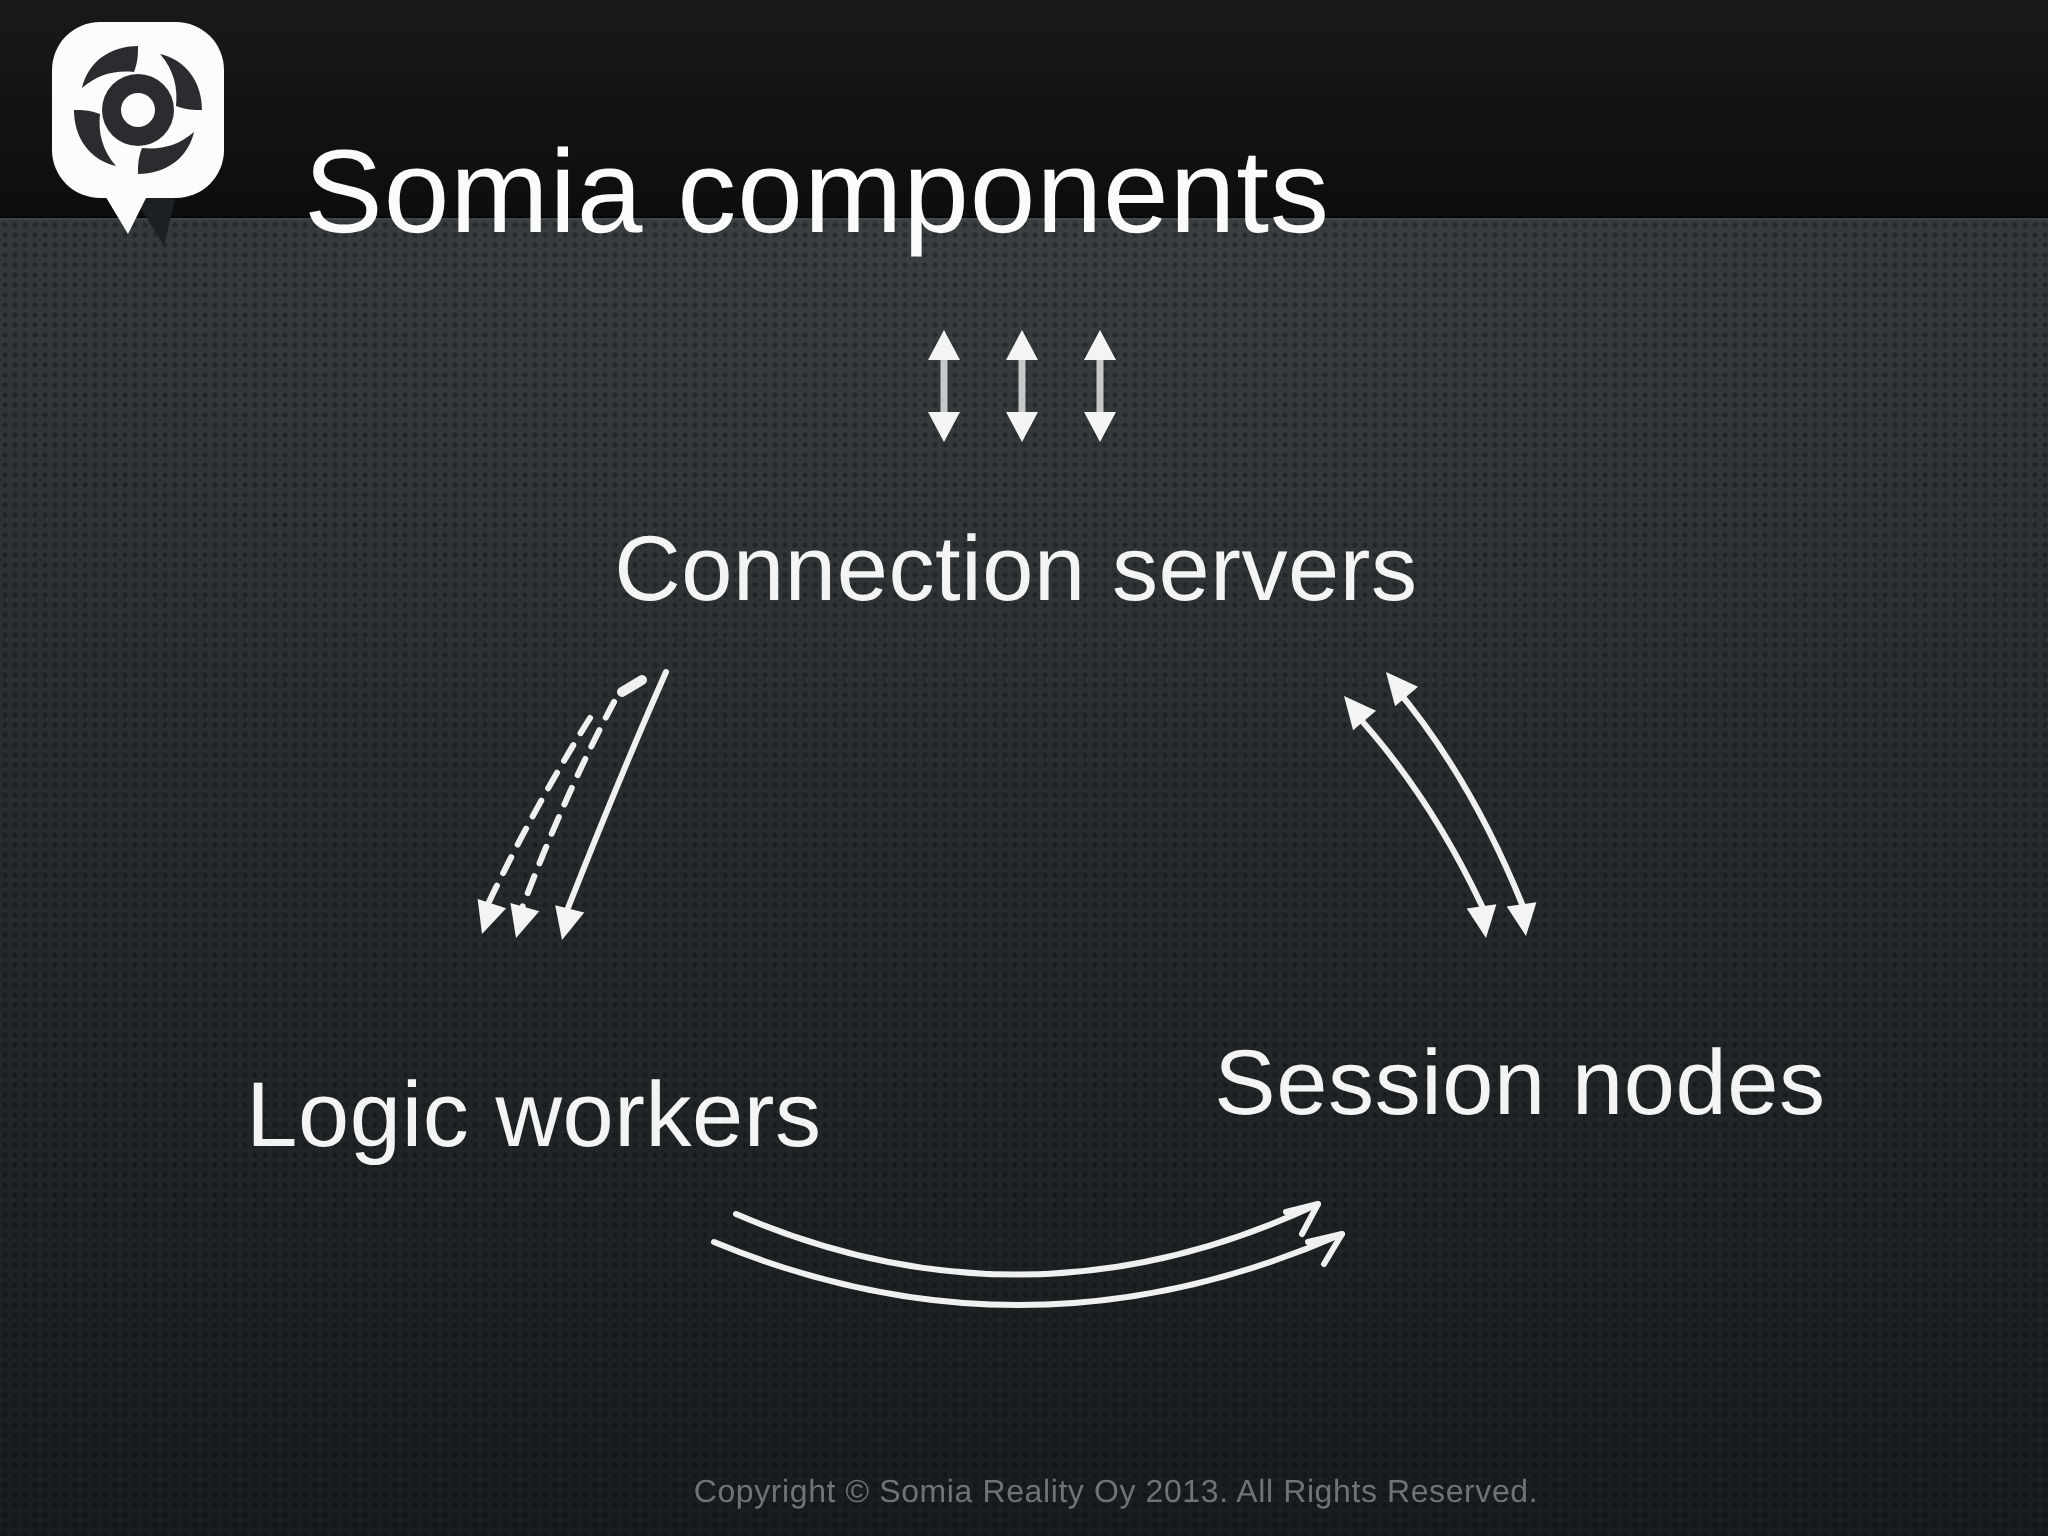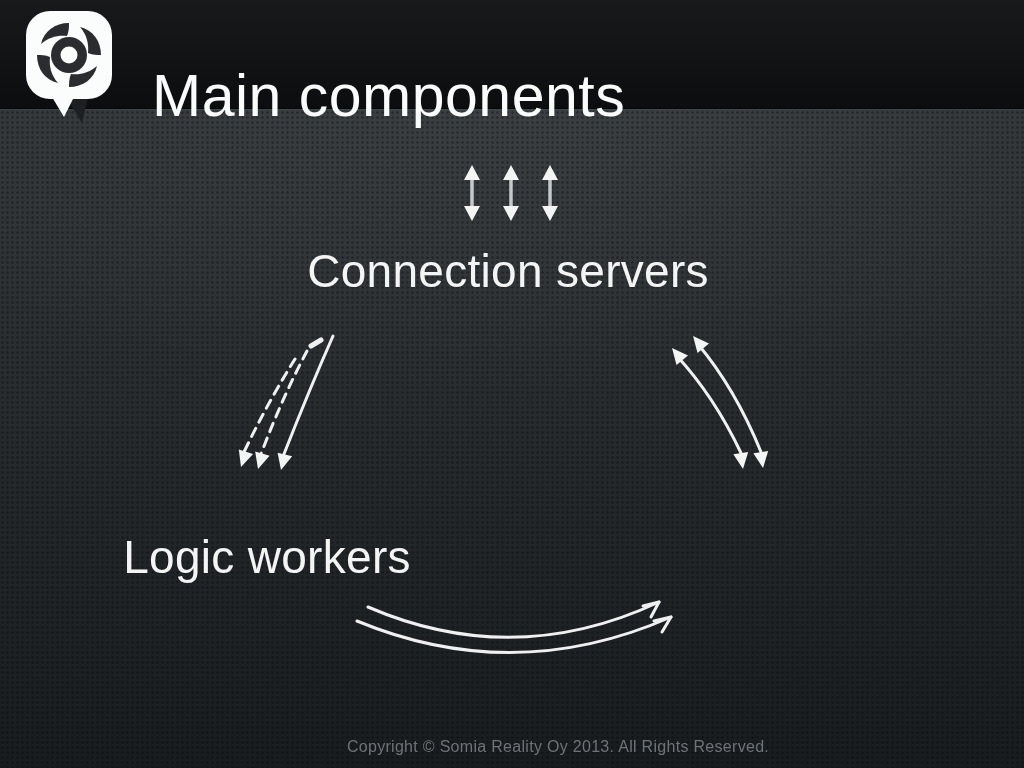--- a/index.html
+++ b/index.html
@@ -40,21 +40,21 @@
     color: #fafbfb; letter-spacing: 0.5px;
     white-space: nowrap; z-index: 3;
   }
   .node-label {
     position: absolute;
     transform: translateX(-50%);
     font-size: 46px; font-weight: 400;
     color: #f3f4f4; letter-spacing: 0.3px;
     white-space: nowrap; z-index: 2;
   }
-  .lbl-conn    { left: 508px; top: 244px; }
+  .lbl-conn    { left: 508px; top: 257px; }
   .lbl-logic   { left: 267px; top: 530px; }
   .lbl-session { left: 760px; top: 514px; }
   .copyright {
     position: absolute; left: 0; top: 738px;
     width: 100%; text-align: center;
     font-size: 16px; color: #6d7377;
     letter-spacing: 0.3px; z-index: 2; padding-left: 46px;
   }
   svg.arrows {
     position: absolute; left: 0; top: 0; z-index: 1;
@@ -122,20 +122,21 @@
         <path d="M 43 12 C 29 12 18 20 15 33 C 23 26 32 24 41 25 C 43 20 43 16 43 12 Z"></path>
         <path d="M 43 12 C 29 12 18 20 15 33 C 23 26 32 24 41 25 C 43 20 43 16 43 12 Z" transform="rotate(90 43 44)"></path>
         <path d="M 43 12 C 29 12 18 20 15 33 C 23 26 32 24 41 25 C 43 20 43 16 43 12 Z" transform="rotate(180 43 44)"></path>
         <path d="M 43 12 C 29 12 18 20 15 33 C 23 26 32 24 41 25 C 43 20 43 16 43 12 Z" transform="rotate(270 43 44)"></path>
         <circle cx="43" cy="44" r="18"></circle>
       </g>
       <circle cx="43" cy="44" r="8.5" fill="#fbfcfc"></circle>
     </svg>
   </div>
 
-  <h1 class="title">Main components</h1>
+  <h1 class="title">Somia components</h1>
 
   <div class="node-label lbl-conn">Connection servers</div>
   <div class="node-label lbl-logic">Logic workers</div>
+  <div class="node-label lbl-session">Session nodes</div>
 
   <div class="copyright">Copyright © Somia Reality Oy 2013. All Rights Reserved.</div>
 
 </div>
 
 </body></html>

